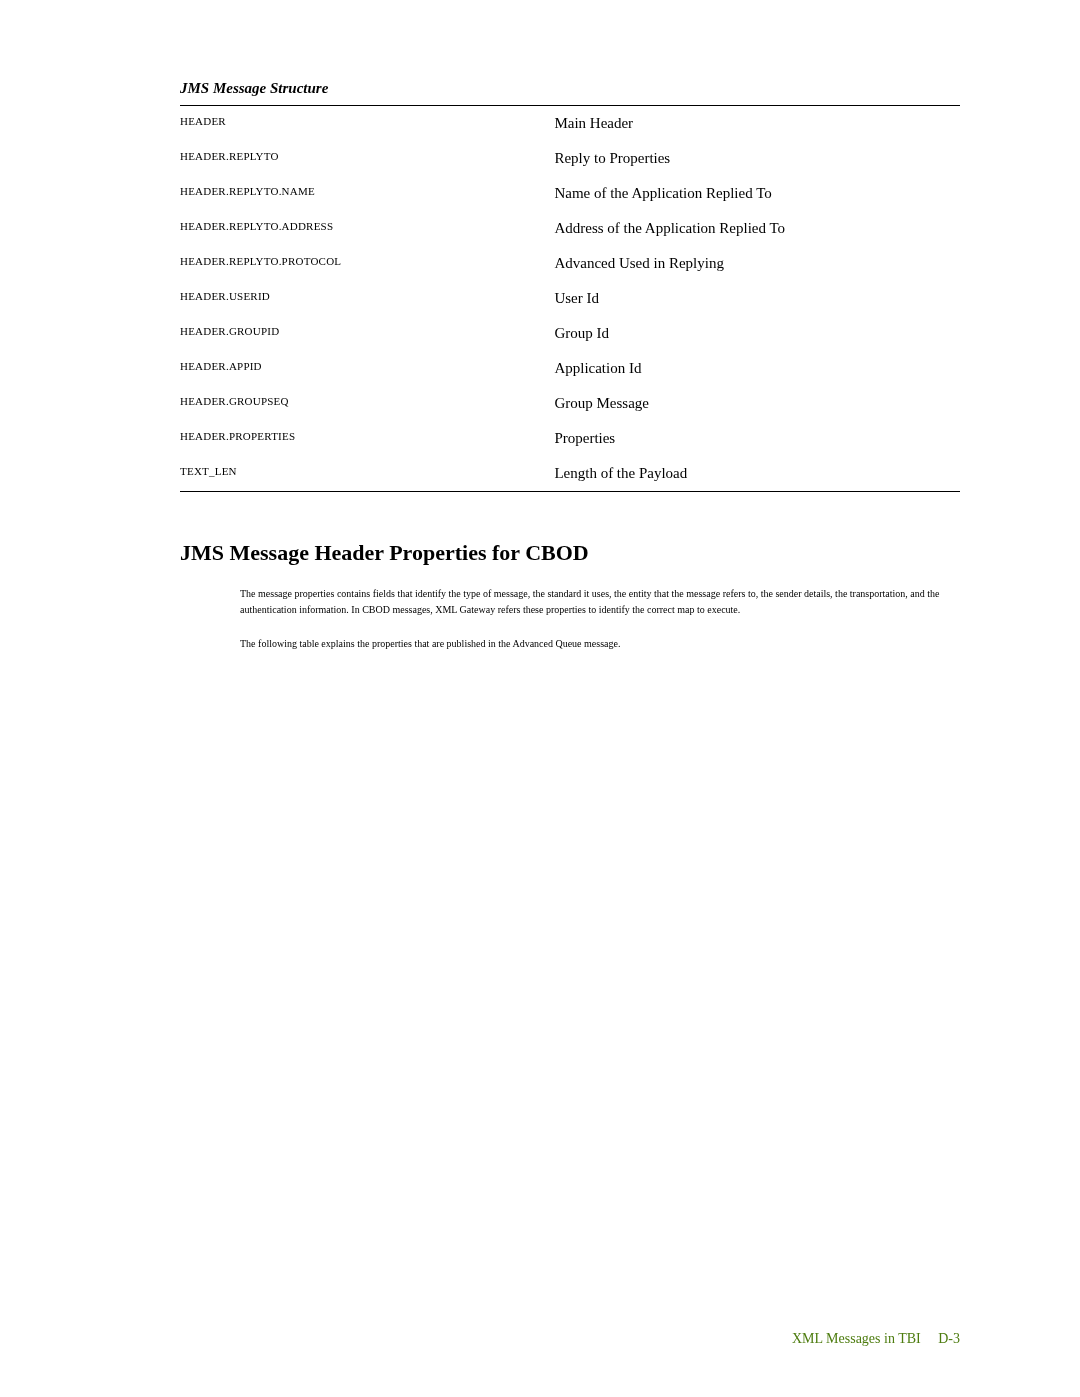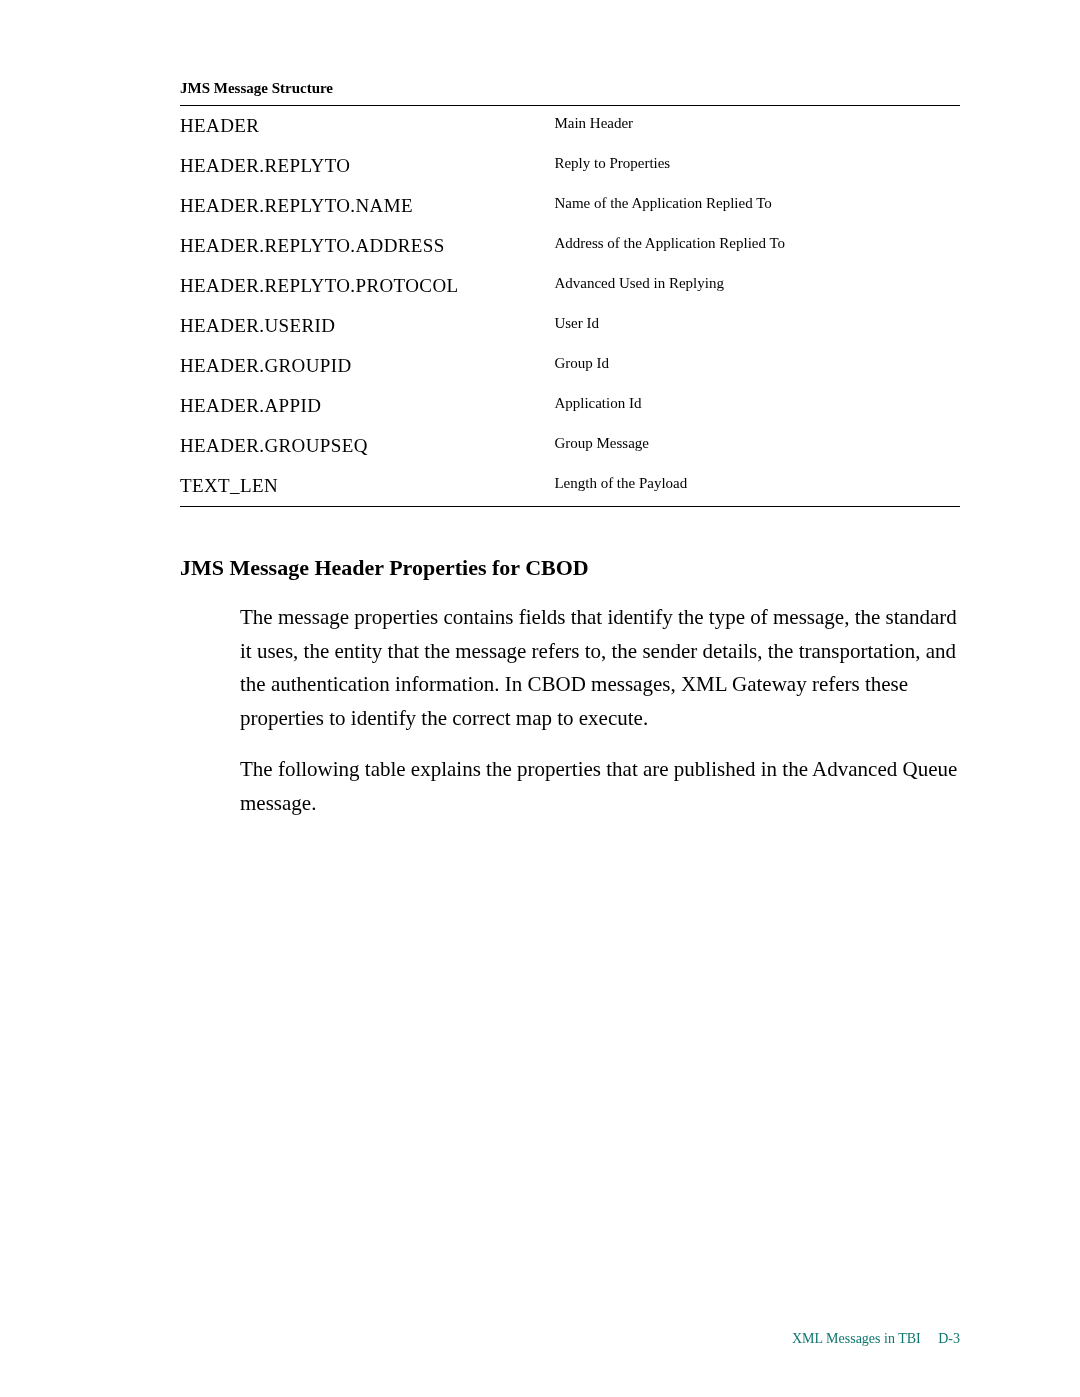--- a/index.html
+++ b/index.html
@@ -24,20 +24,21 @@
       padding: 80px 120px 80px 180px;
       position: relative;
     }
 
     .table-section {
       margin-bottom: 48px;
     }
 
     .table-title {
       font-weight: bold;
+      font-style: italic;
       font-size: 15px;
       margin-bottom: 8px;
     }
 
     .divider-top {
       border: none;
       border-top: 1.5px solid #000;
       margin-bottom: 0;
     }
 
@@ -54,52 +55,52 @@
 
     .structure-table tr td {
       padding: 9px 0;
       vertical-align: top;
       font-size: 15px;
     }
 
     .structure-table tr td:first-child {
       width: 48%;
       font-family: "Times New Roman", Times, serif;
-      font-size: 19px;
+      font-size: 11px;
       letter-spacing: 0.02em;
       padding-left: 0;
       padding-right: 20px;
       text-transform: uppercase;
     }
 
     .structure-table tr td:last-child {
       width: 52%;
       font-size: 15px;
     }
 
     .section-heading {
       font-size: 22px;
       font-weight: bold;
       margin-bottom: 20px;
       margin-top: 16px;
     }
 
     .body-text {
-      font-size: 21px;
+      font-size: 10px;
       line-height: 1.6;
       margin-bottom: 18px;
       padding-left: 60px;
     }
 
     .footer {
       position: absolute;
       bottom: 50px;
       right: 120px;
       font-size: 14px;
-      color: #0f766e;
+      color: #4d7c0f;
     }
 
     .footer-text {
       font-size: 14px;
     }
   </style>
 </head>
 <body>
 
 <div class="page">
@@ -139,20 +140,24 @@
           </tr>
           <tr>
             <td>HEADER.APPID</td>
             <td>Application Id</td>
           </tr>
           <tr>
             <td>HEADER.GROUPSEQ</td>
             <td>Group Message</td>
           </tr>
           <tr>
+            <td>HEADER.PROPERTIES</td>
+            <td>Properties</td>
+          </tr>
+          <tr>
             <td>TEXT_LEN</td>
             <td>Length of the Payload</td>
           </tr>
         </tbody>
     </table>
     <hr class="divider-bottom">
   </div>
 
   <h2 class="section-heading">JMS Message Header Properties for CBOD</h2>
 

